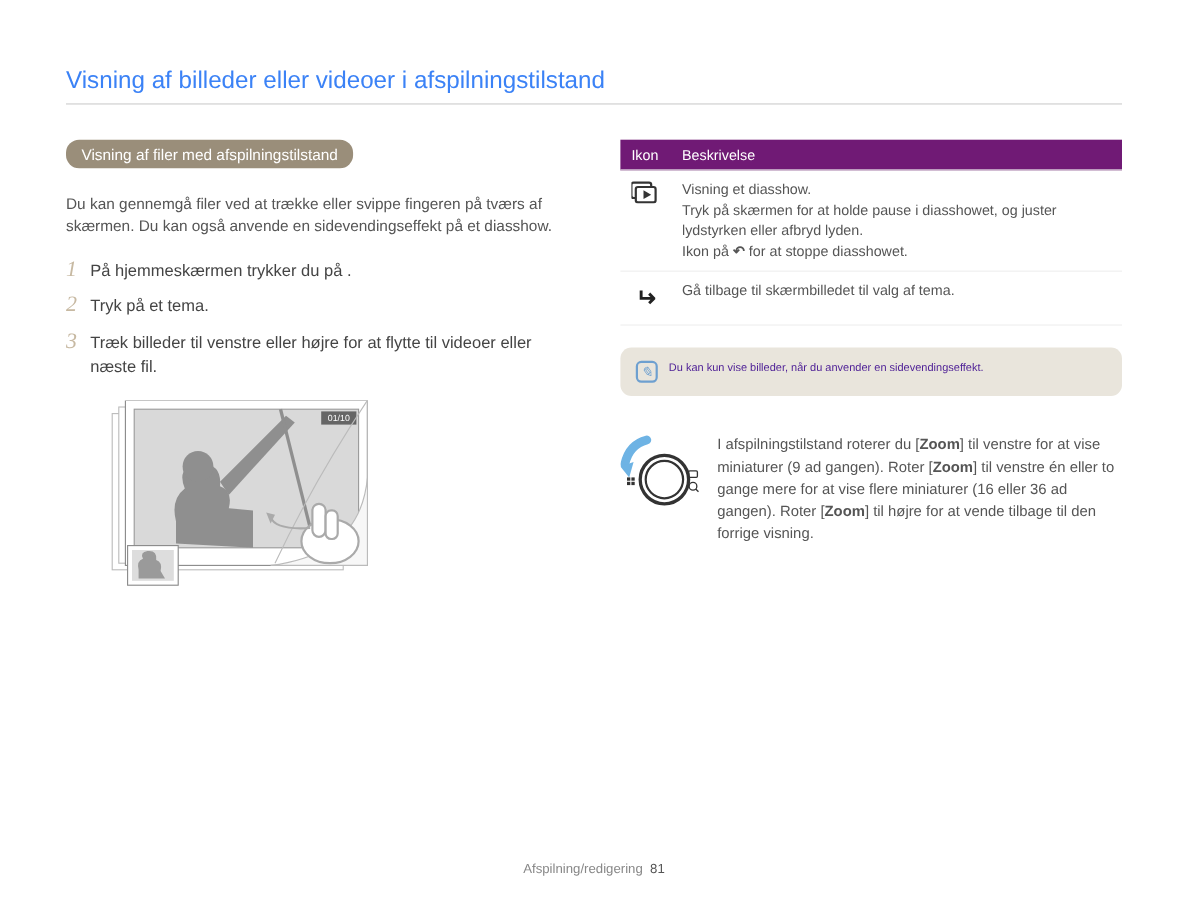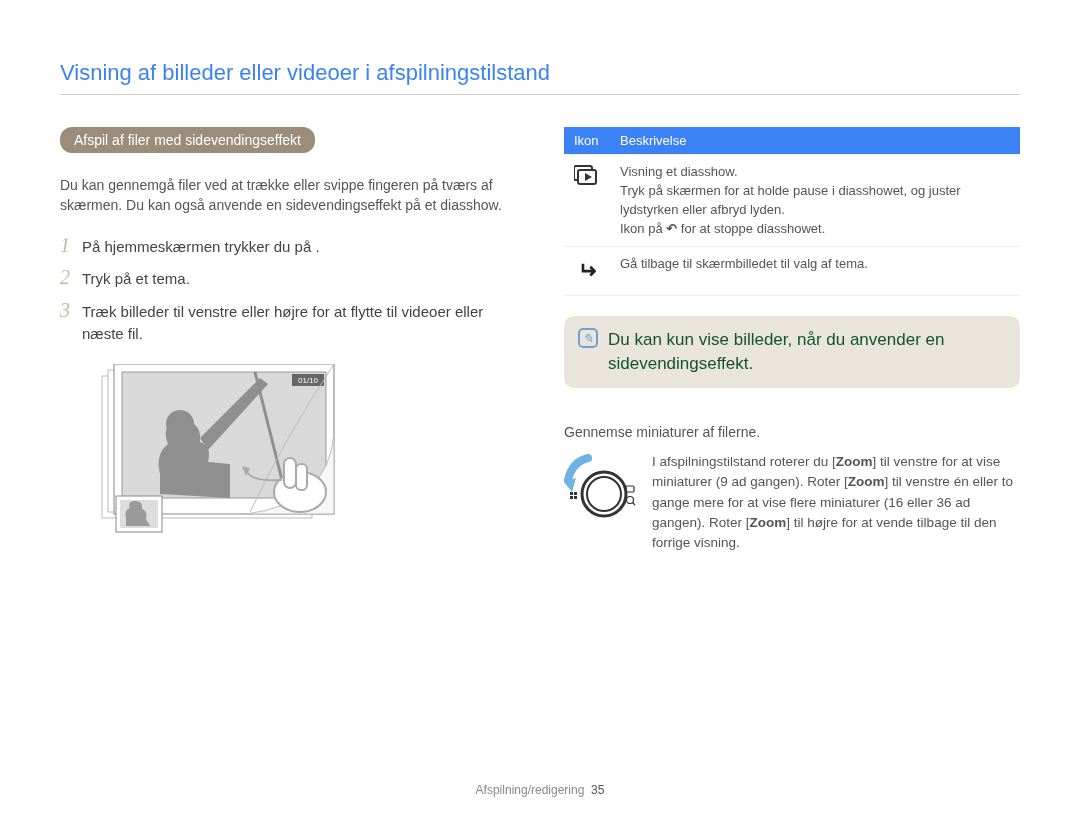--- a/index.html
+++ b/index.html
@@ -71,21 +71,21 @@
     margin-left: 40px;
   }
   .illus-svg { display: block; }
   
   .icon-table {
     border-collapse: collapse;
     width: 100%;
     margin-bottom: 20px;
   }
   .icon-table th {
-    background: #3b82f6;
+    background: #701a75;
     color: #fff;
     text-align: left;
     font-weight: 400;
     font-size: 13px;
     padding: 6px 10px;
   }
   .icon-table td {
     font-size: 13px;
     color: #555;
     padding: 8px 10px;
@@ -122,22 +122,22 @@
     border-radius: 5px;
     color: #6ea0d0;
     font-size: 13px;
     line-height: 17px;
     text-align: center;
     flex-shrink: 0;
     font-style: italic;
     font-family: Georgia, serif;
   }
   .note-text {
-    font-size: 17px;
-    color: #14532d;
+    font-size: 10px;
+    color: #4c1d95;
     line-height: 1.4;
   }
   .zoom-section {
     display: flex;
     gap: 16px;
     margin-top: 10px;
   }
   .zoom-svg { flex-shrink: 0; }
   .zoom-text {
     font-size: 13.5px;
@@ -157,21 +157,21 @@
   .back-glyph { font-weight:bold; }
 </style>
 </head>
 <body>
 
 <div class="page-header">Visning af billeder eller videoer i afspilningstilstand</div>
 
 <div class="columns">
 
   <div class="col">
-    <div class="pill">Afspil af filer med sidevendingseffekt</div>
+    <div class="pill">Visning af filer med afspilningstilstand</div>
     <p class="paragraph">Du kan gennemgå filer ved at trække eller svippe fingeren på tværs af skærmen. Du kan også anvende en sidevendingseffekt på et diasshow.</p>
 
     <ol class="step-list">
       <li>
         <span class="step-num">1</span>
         <span class="step-text">På hjemmeskærmen trykker du på     .</span>
       </li>
       <li>
         <span class="step-num">2</span>
         <span class="step-text">Tryk på et tema.</span>
@@ -254,21 +254,20 @@
           <td>Gå tilbage til skærmbilledet til valg af tema.</td>
         </tr>
       </tbody>
     </table>
 
     <div class="note-box">
       <div class="note-icon">✎</div>
       <div class="note-text">Du kan kun vise billeder, når du anvender en sidevendingseffekt.</div>
     </div>
 
-    <p class="paragraph" style="margin-bottom:10px">Gennemse miniaturer af filerne.</p>
 
     <div class="zoom-section">
       <svg class="zoom-svg" width="72" height="72" viewBox="0 0 72 72">
 
         <path d="M24 6 Q8 10 4 28" fill="none" stroke="#6eb3e4" stroke-width="8" stroke-linecap="round"></path>
         <polygon points="0,30 12,26 8,40" fill="#6eb3e4"></polygon>
 
         <circle cx="40" cy="42" r="22" fill="#fff" stroke="#333" stroke-width="3"></circle>
         <circle cx="40" cy="42" r="17" fill="#fff" stroke="#333" stroke-width="2"></circle>
 
@@ -287,14 +286,14 @@
       </svg>
       <div class="zoom-text">
         <span>I afspilningstilstand roterer du [</span><span class="bold">Zoom</span><span>] til venstre for at vise miniaturer (9 ad gangen). Roter [</span><span class="bold">Zoom</span><span>] til venstre én eller to gange mere for at vise flere miniaturer (16 eller 36 ad gangen). Roter [</span><span class="bold">Zoom</span><span>] til højre for at vende tilbage til den forrige visning.</span>
       </div>
     </div>
 
   </div>
 </div>
 
 <div class="footer">
-  <span>Afspilning/redigering</span>&nbsp;&nbsp;<span class="pg">35</span>
+  <span>Afspilning/redigering</span>&nbsp;&nbsp;<span class="pg">81</span>
 </div>
 
 </body></html>

